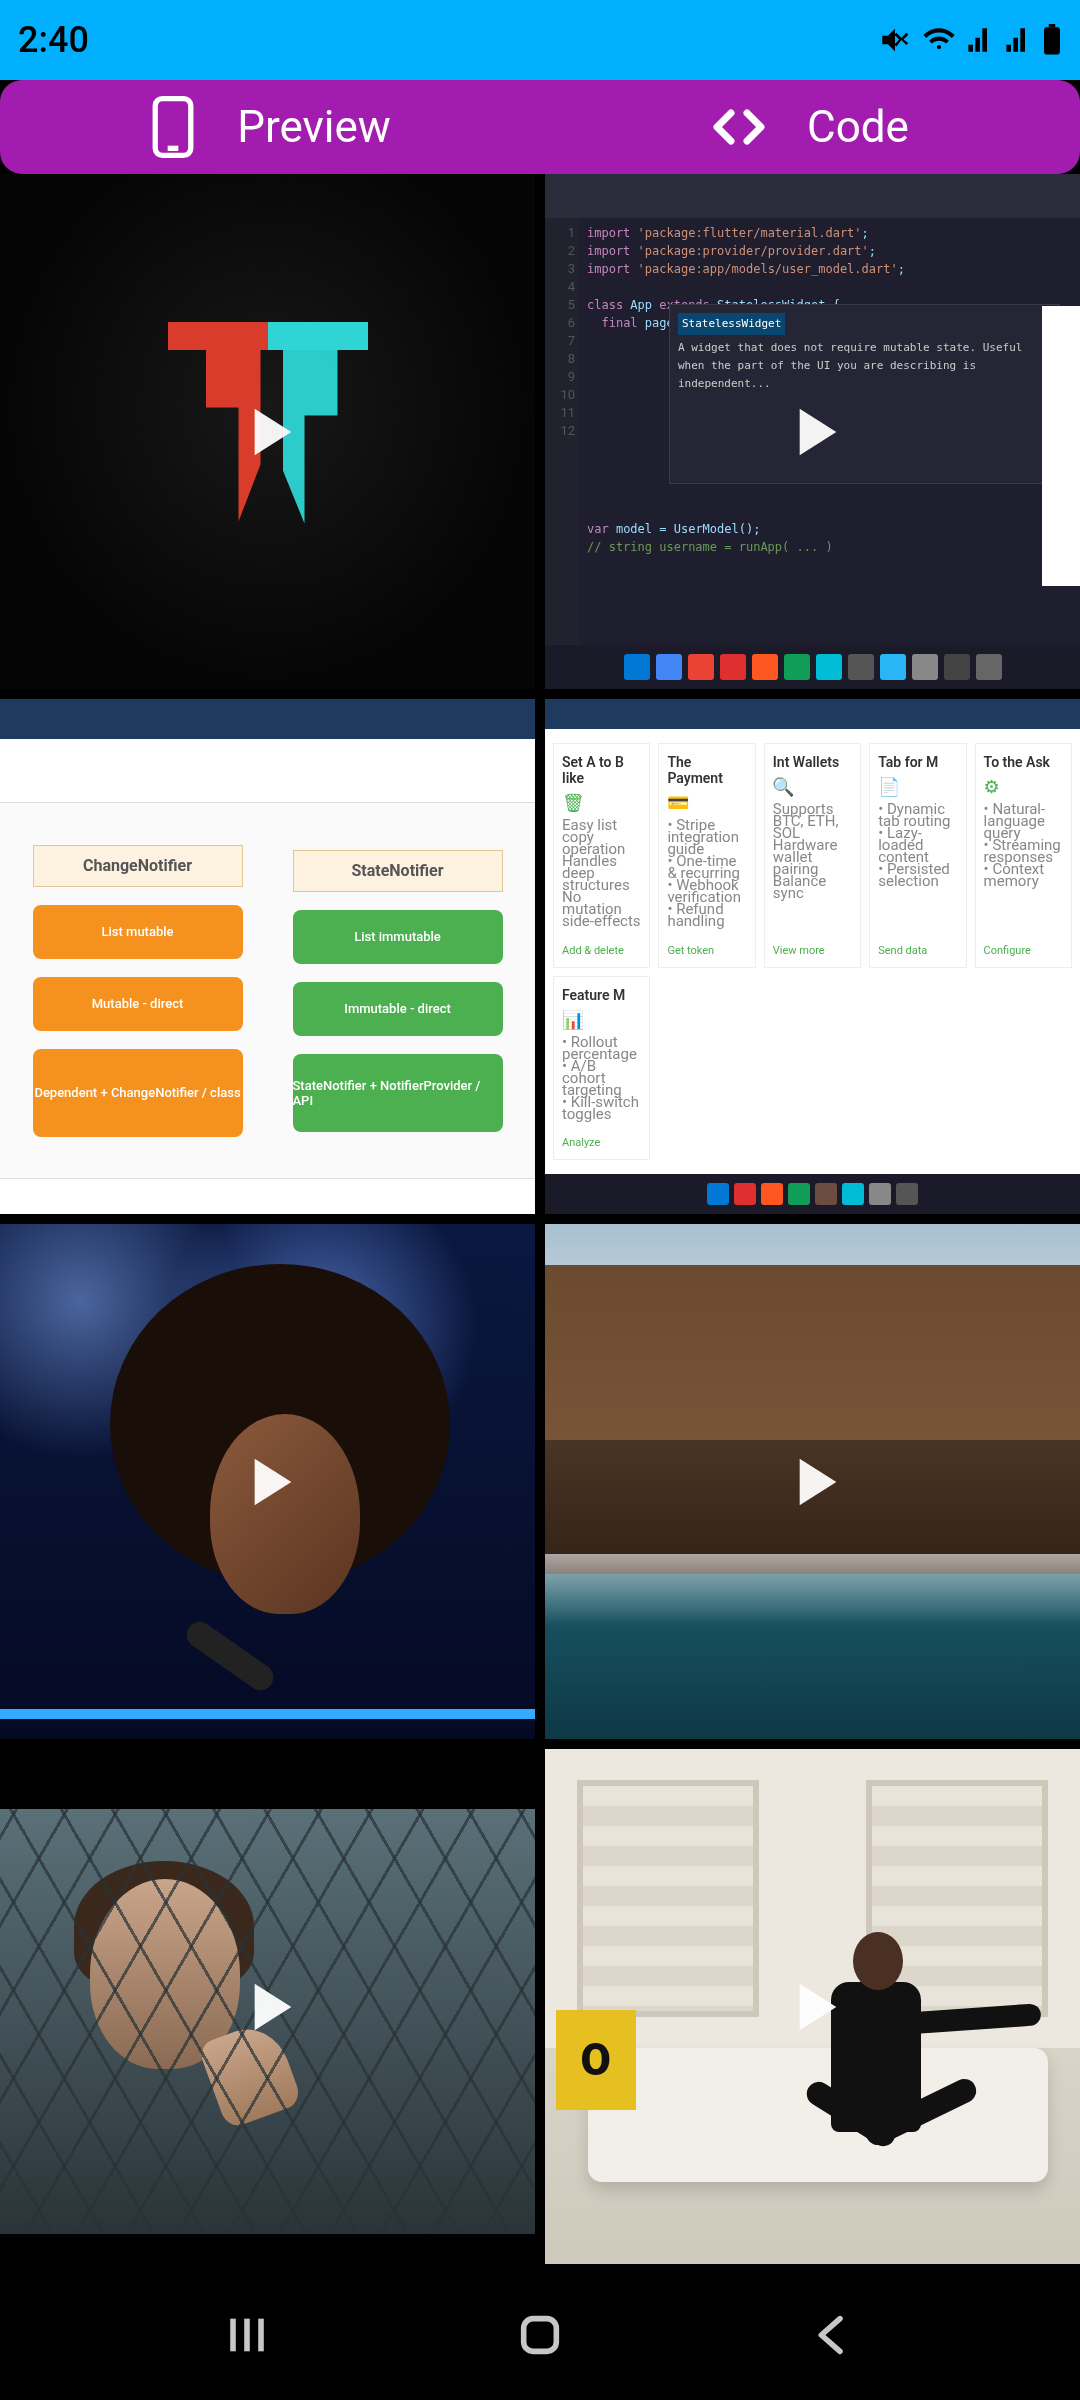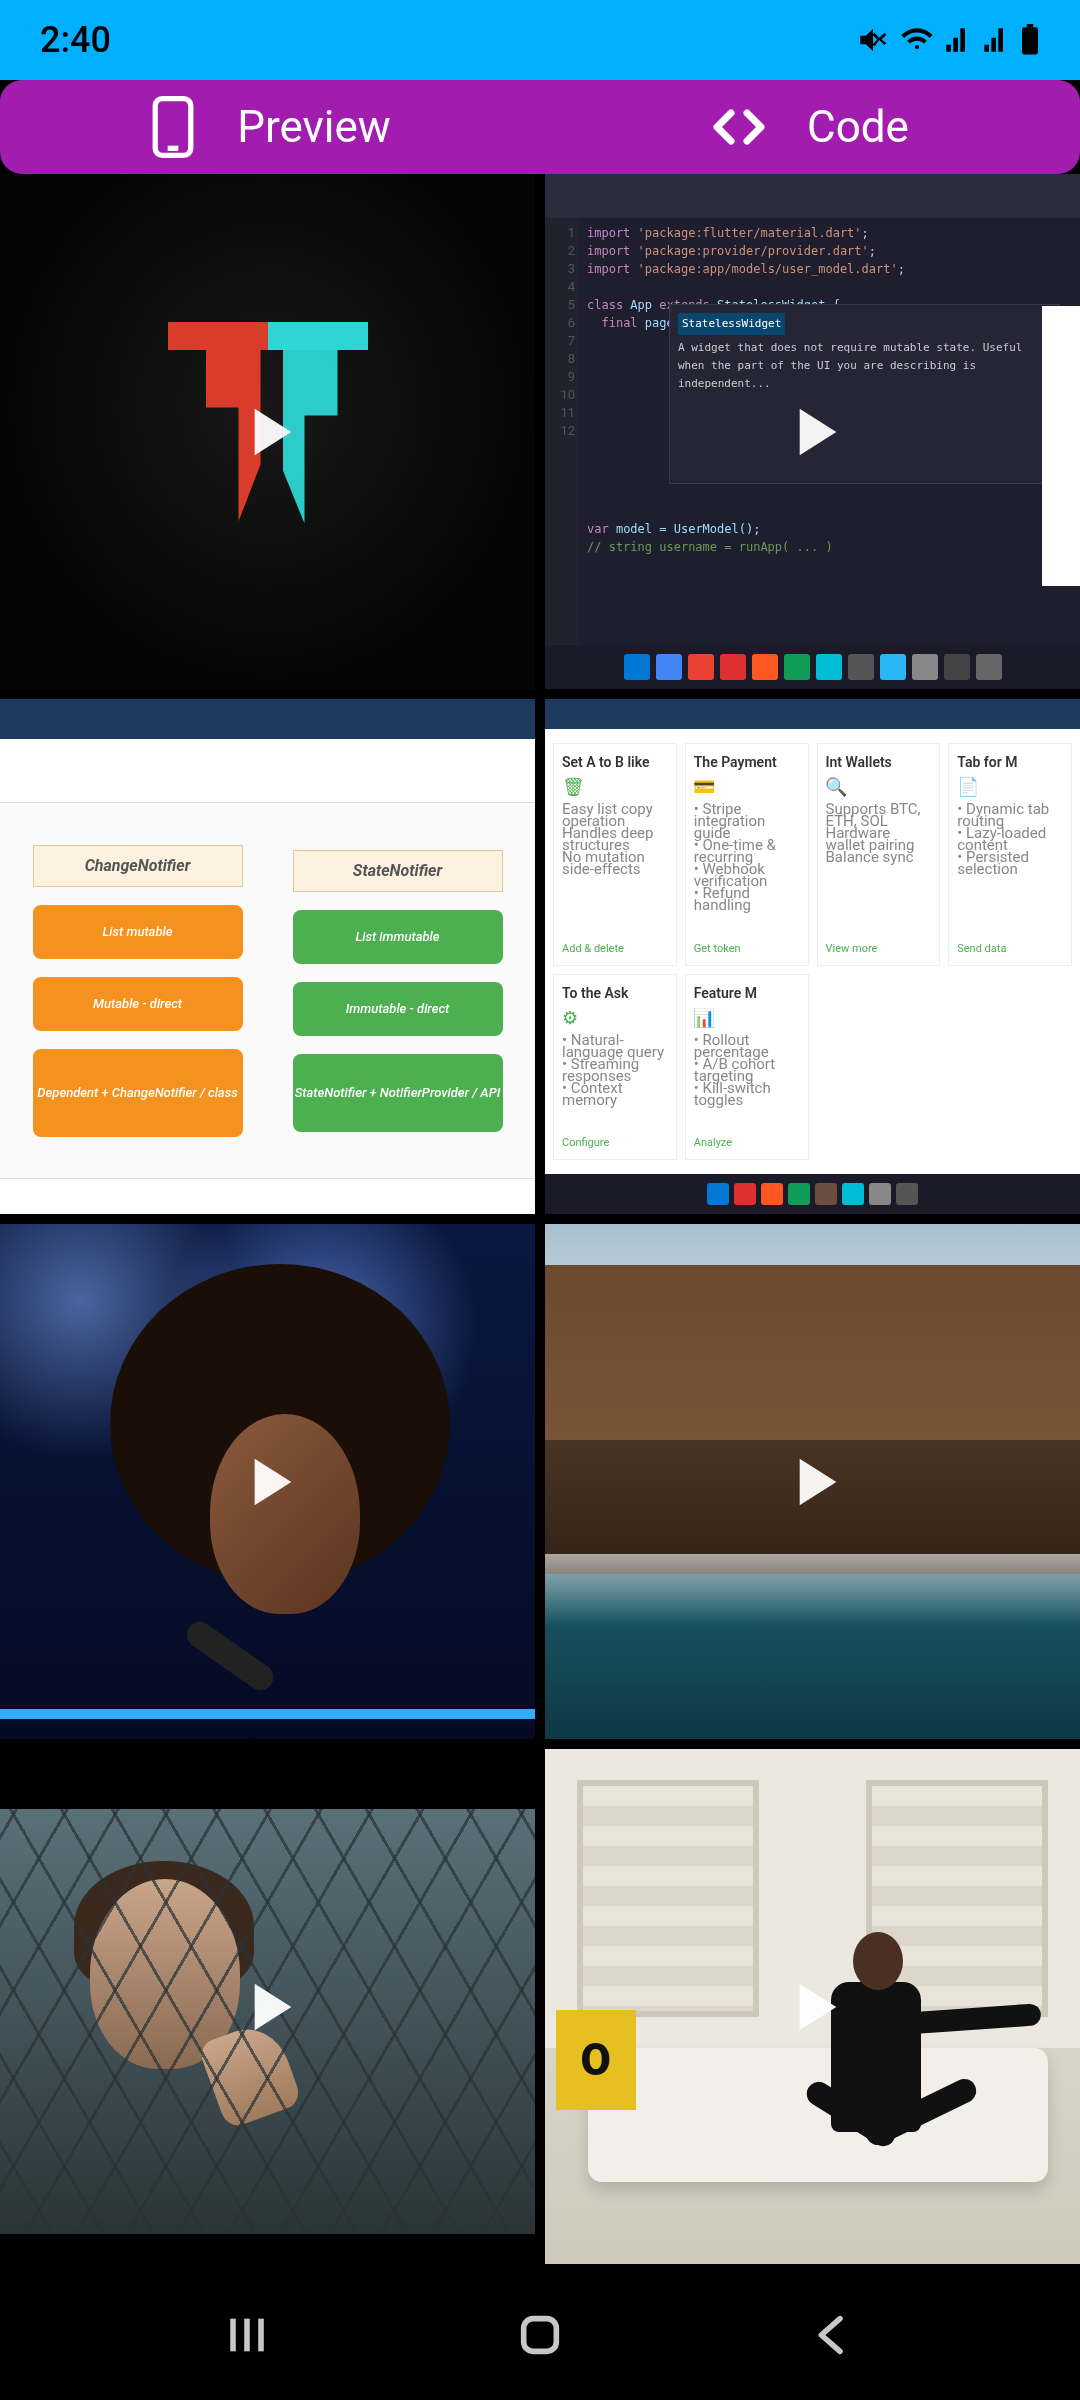--- a/index.html
+++ b/index.html
@@ -4,21 +4,21 @@
 <style>
   * { margin: 0; padding: 0; box-sizing: border-box; }
   html, body { width: 1080px; height: 2400px; background: #000; font-family: -apple-system, Roboto, sans-serif; overflow: hidden; }
   
   .status-bar {
     height: 80px;
     background: #00b0ff;
     display: flex;
     align-items: center;
     justify-content: space-between;
-    padding: 0 40px;
+    padding: 0 18px;
     color: #000;
   }
   .status-time { font-size: 36px; font-weight: 500; }
   .status-icons { display: flex; align-items: center; gap: 10px; }
   .status-icons svg { display: block; }
 
   .tab-bar {
     height: 94px;
     background: #a21caf;
     display: flex;
@@ -81,30 +81,30 @@
   .ide-popup .hl{ background:#094771; color:#fff; padding:2px 4px; display:inline-block; margin-bottom:4px;}
   .ide-preview{ position:absolute; right:0; top:88px; width:38px; height:280px; background:#fff;}
   .ide-task{ height:44px; background:#1a1a28; display:flex; align-items:center; justify-content:center; gap:6px; padding:0 20px;}
   .ide-task span{ width:26px; height:26px; border-radius:3px;}
 
   
   .diagram-tile { background:#f5f5f5; display:flex; flex-direction:column; }
   .dt-bar { height:40px; background:#1e3a5f; }
   .dt-rib { height:64px; background:#fff; border-bottom:1px solid #ddd;}
   .dt-body { flex:1; background:#fafafa; display:flex; align-items:center; justify-content:center; gap:50px; padding:30px;}
-  .dt-col { display:flex; flex-direction:column; align-items:center; gap:18px;font-style:italic;}
+  .dt-col { display:flex; flex-direction:column; align-items:center; gap:18px;}
   .dt-h { width:210px; height:42px; background:#fdf2e0; border:1px solid #e0c890; display:flex; align-items:center; justify-content:center; font-size:16px; font-weight:bold; color:#555;}
   .dt-b { width:210px; height:54px; border-radius:8px; display:flex; align-items:center; justify-content:center; color:#fff; font-size:13px; font-weight:500;}
   .dt-o{ background:#f5911e;} .dt-g{ background:#4caf50;}
   .dt-footer{ height:36px; background:#fff; border-top:1px solid #ddd;}
 
   
   .cards-tile { background:#fff; display:flex; flex-direction:column;}
   .ct-bar{ height:30px; background:#1e3a5f;}
-  .ct-grid{ flex:1; display:grid; grid-template-columns:repeat(4,1fr); gap:8px; padding:14px 8px;}
+  .ct-grid{ flex:1; display:grid; grid-template-columns:repeat(5,1fr); gap:8px; padding:14px 8px;}
   .ct-card{ border:1px solid #eee; padding:10px 8px; font-size:12px; color:#555; display:flex; flex-direction:column; gap:6px;}
   .ct-card .t{ font-weight:600; color:#333; font-size:14px;}
   .ct-card .ic{ font-size:18px; color:#4caf50;}
   .ct-card .lk{ color:#4caf50; font-size:11px; margin-top:auto;}
   .ct-card .ln{ color:#888; font-size:15px; line-height:12px;}
   .ct-task{ height:40px; background:#1a1a28; display:flex; align-items:center; justify-content:center; gap:5px;}
   .ct-task span{ width:22px; height:22px; border-radius:3px;}
 
   
   .singer-tile{ background:#000; position:relative;}

